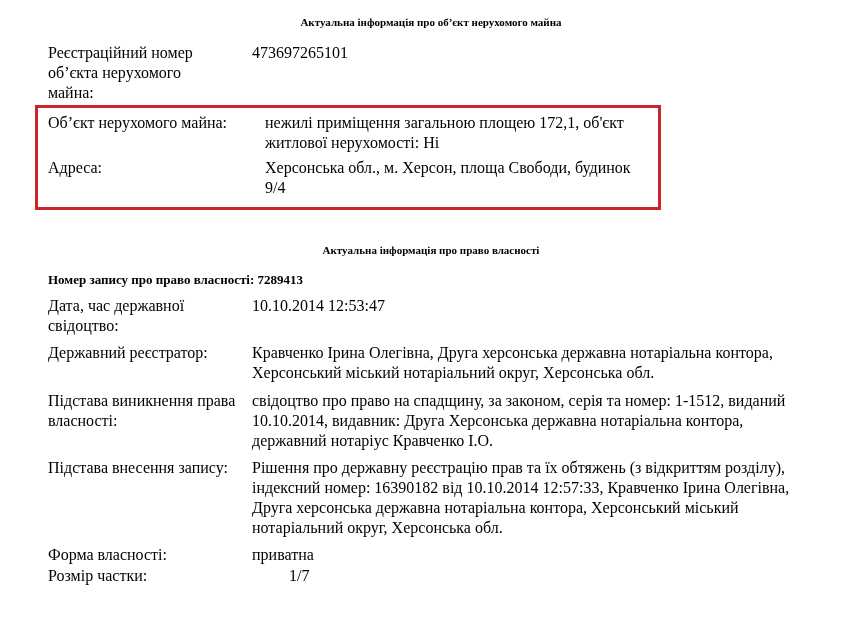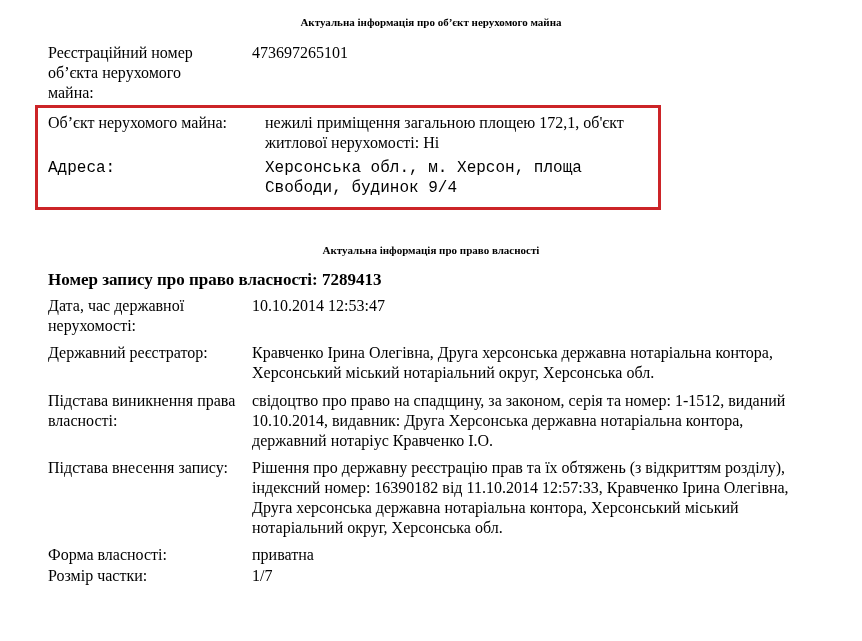--- a/index.html
+++ b/index.html
@@ -24,28 +24,28 @@
     margin-left:35px; box-sizing:border-box;
   }
   #box1 { width:626px; padding:5px 0 9px 0; margin-top:2px; }
   #box1 .row { margin-left:0; width:auto; grid-template-columns:227px 1fr; }
   #box1 .row .lbl { padding-left:10px; }
   #box1 .row .val { padding-right:14px; }
   #box2 { width:537px; padding:3px 0 10px 0; margin-top:2px; }
   #box2 .row { margin-left:0; width:auto; grid-template-columns:227px 1fr; }
   #box2 .row .lbl { padding-left:10px; }
   .record-line {
-    margin:8px 0 0 48px; font-weight:bold; font-size:17px; line-height:21px;
+    margin:8px 0 0 48px; font-weight:bold; font-size:13px; line-height:21px;
   }
   .mt10 { margin-top:10px; }
   .mt8  { margin-top:8px; }
   .mt7  { margin-top:7px; }
   .mt6  { margin-top:6px; }
-  .mt5  { margin-top:5px;font-family:Liberation Mono, monospace; }
-  .mt1  { margin-top:1px; }
+  .mt5  { margin-top:5px; }
+  .mt1  { margin-top:1px;gap:37px; }
   .title2 { margin-top:30px; }
 </style>
 </head>
 <body style="background: rgb(255, 255, 255); color: rgb(0, 0, 0);">
 
 <div class="doc">
 
   <h1 class="doc-title">Актуальна інформація про об’єкт нерухомого майна</h1>
 
   <div class="row mt10">
@@ -62,37 +62,37 @@
       <div class="lbl">Адреса:</div>
       <div class="val">Херсонська обл., м. Херсон, площа Свободи, будинок 9/4</div>
     </div>
   </div>
 
   <h1 class="doc-title title2">Актуальна інформація про право власності</h1>
 
   <div class="record-line">Номер запису про право власності: 7289413</div>
 
   <div class="row mt6">
-    <div class="lbl">Дата, час державної нерухомості:</div>
+    <div class="lbl">Дата, час державної свідоцтво:</div>
     <div class="val">10.10.2014 12:53:47</div>
   </div>
 
   <div class="row mt7">
     <div class="lbl">Державний реєстратор:</div>
     <div class="val">Кравченко Ірина Олегівна, Друга херсонська державна нотаріальна контора, Херсонський міський нотаріальний округ, Херсонська обл.</div>
   </div>
 
   <div class="row mt8">
     <div class="lbl">Підстава виникнення права власності:</div>
     <div class="val">свідоцтво про право на спадщину, за законом, серія та номер: 1-1512, виданий 10.10.2014, видавник: Друга Херсонська державна нотаріальна контора, державний нотаріус Кравченко І.О.</div>
   </div>
 
   <div class="row mt7">
     <div class="lbl">Підстава внесення запису:</div>
-    <div class="val">Рішення про державну реєстрацію прав та їх обтяжень (з відкриттям розділу), індексний номер: 16390182 від 11.10.2014 12:57:33, Кравченко Ірина Олегівна, Друга херсонська державна нотаріальна контора, Херсонський міський нотаріальний округ, Херсонська обл.</div>
+    <div class="val">Рішення про державну реєстрацію прав та їх обтяжень (з відкриттям розділу), індексний номер: 16390182 від 10.10.2014 12:57:33, Кравченко Ірина Олегівна, Друга херсонська державна нотаріальна контора, Херсонський міський нотаріальний округ, Херсонська обл.</div>
   </div>
 
   <div class="row mt7">
     <div class="lbl">Форма власності:</div>
     <div class="val">приватна</div>
   </div>
 
   <div class="row mt1">
     <div class="lbl">Розмір частки:</div>
     <div class="val">1/7</div>

